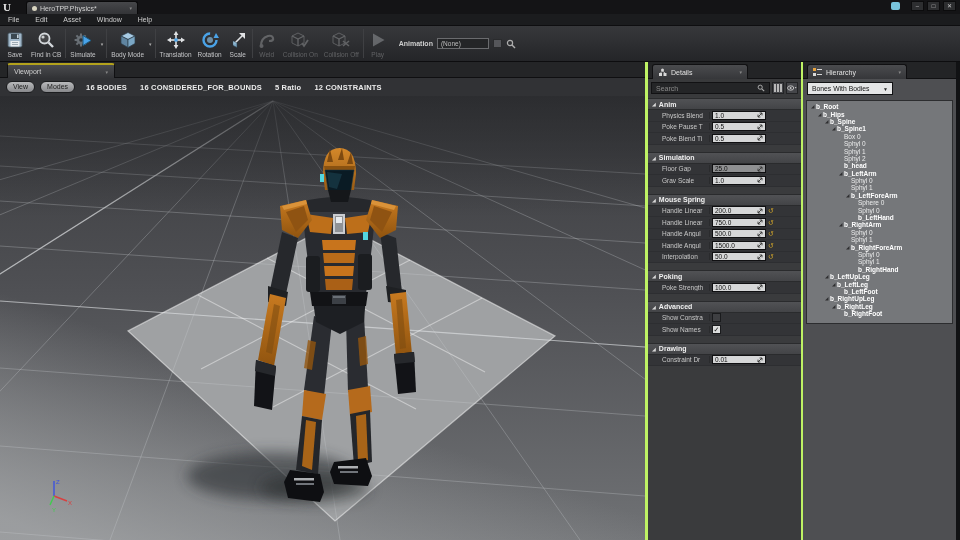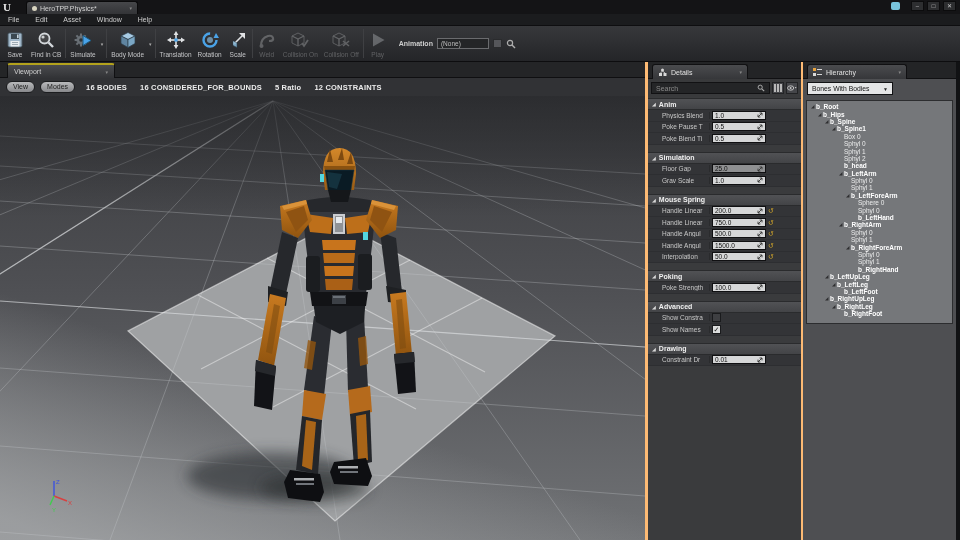--- a/index.html
+++ b/index.html
@@ -26,21 +26,21 @@
   .tb-btn .ticon { width:20px; height:20px; }
   .tb-btn .tlabel { font-size:6.5px; color:#c4c5c7; white-space:nowrap; }
   .tb-btn.disabled { opacity:.35; }
   .tb-caret { font-size:5px; color:#aaa; align-self:center; padding:0 2px; }
   .anim-area { display:flex; align-items:center; gap:4px; margin-left:8px; }
   .anim-label { font-size:7px; font-weight:bold; color:#cfcfcf; }
   .anim-combo { width:52px; height:11px; background:#242527; border:1px solid #6a6b6e; font-size:6.5px; color:#bdbdbd; padding:0 3px; line-height:9px; }
   .anim-grid-btn { width:9px; height:9px; background:#55565a; border:1px solid #2a2b2d; }
   .anim-search { width:10px; height:10px; }
 
-  .main { position:absolute; left:0; top:62px; width:960px; height:478px; background:#fdba74; }
+  .main { position:absolute; left:0; top:62px; width:960px; height:478px; background:#bef264; }
 
   .viewport { position:absolute; left:0; top:0; width:645px; height:478px; background:#27282a; }
   .vp-tabstrip { position:absolute; left:0; top:0; right:0; height:16px; background:#242527; border-bottom:1px solid #0f0f11; }
   .vp-tab { position:absolute; left:7px; top:1px; width:108px; height:15px; background:linear-gradient(#4a4b4e,#323336); border:1px solid #101012; border-top:2px solid #b3a21c; border-bottom:none; border-radius:3px 3px 0 0; font-size:7px; color:#cfcfcf; display:flex; align-items:center; padding:0 6px; }
   .vp-tab .caret { margin-left:auto; font-size:5px; color:#888; }
   .vp-bar { position:absolute; left:0; top:16px; right:0; height:18px; background:#313235; display:flex; align-items:center; gap:5px; padding-left:6px; }
   .vp-pill { height:12px; border-radius:6px; background:linear-gradient(#b8b9bb,#88898c); border:1px solid #1c1d1f; color:#222; font-size:7px; padding:0 6px; line-height:10px; }
   .vp-stats { display:flex; gap:13px; margin-left:6px; }
   .vp-stats span { font-size:7.5px; font-weight:bold; color:#ececec; letter-spacing:.2px; }
 

